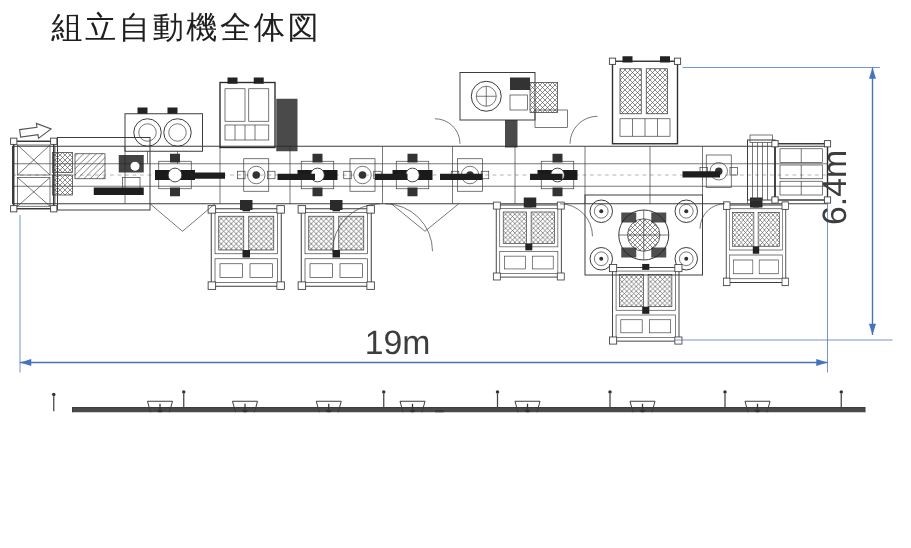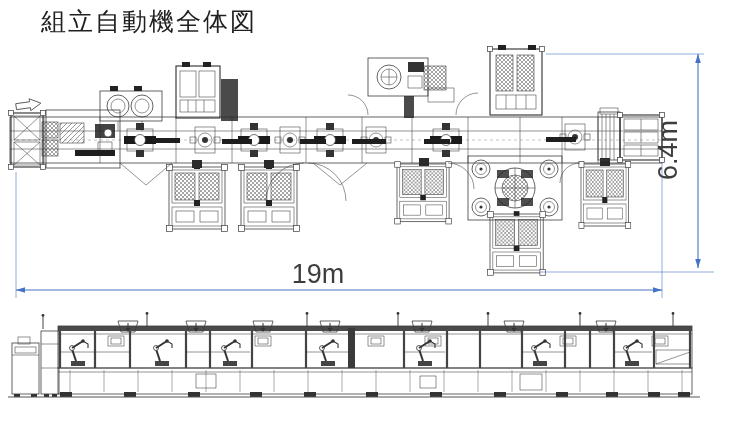--- a/index.html
+++ b/index.html
@@ -1,18 +1,18 @@
 <!DOCTYPE html>
 <html style="--accent: #4472c4;"><head>
 <meta charset="utf-8">
 <style>
   :root { --accent:#4472c4; --ink:#3c3c3c; --dark:#1f1f1f; }
   html,body { margin:0; padding:0; background:#ffffff; }
   #stage {
-    position:relative; width:729px; height:438px; background:#ffffff;
+    position:relative; width:729px; height:330px; background:#ffffff;
     overflow:hidden; font-family:"Liberation Sans","DejaVu Sans",sans-serif;
   }
   #page-title {
     position:absolute; left:41px; top:5px; font-size:25px; letter-spacing:2px;
     color:#1f1f1f; font-weight:400; white-space:nowrap;
   }
   svg { position:absolute; left:0; top:0; }
   .mk  { stroke:var(--ink); stroke-width:0.8; fill:none; }
   .mk2 { stroke:var(--ink); stroke-width:0.55; fill:none; }
   .heavy { stroke:#2c2c2c; stroke-width:1.1; fill:none; }

